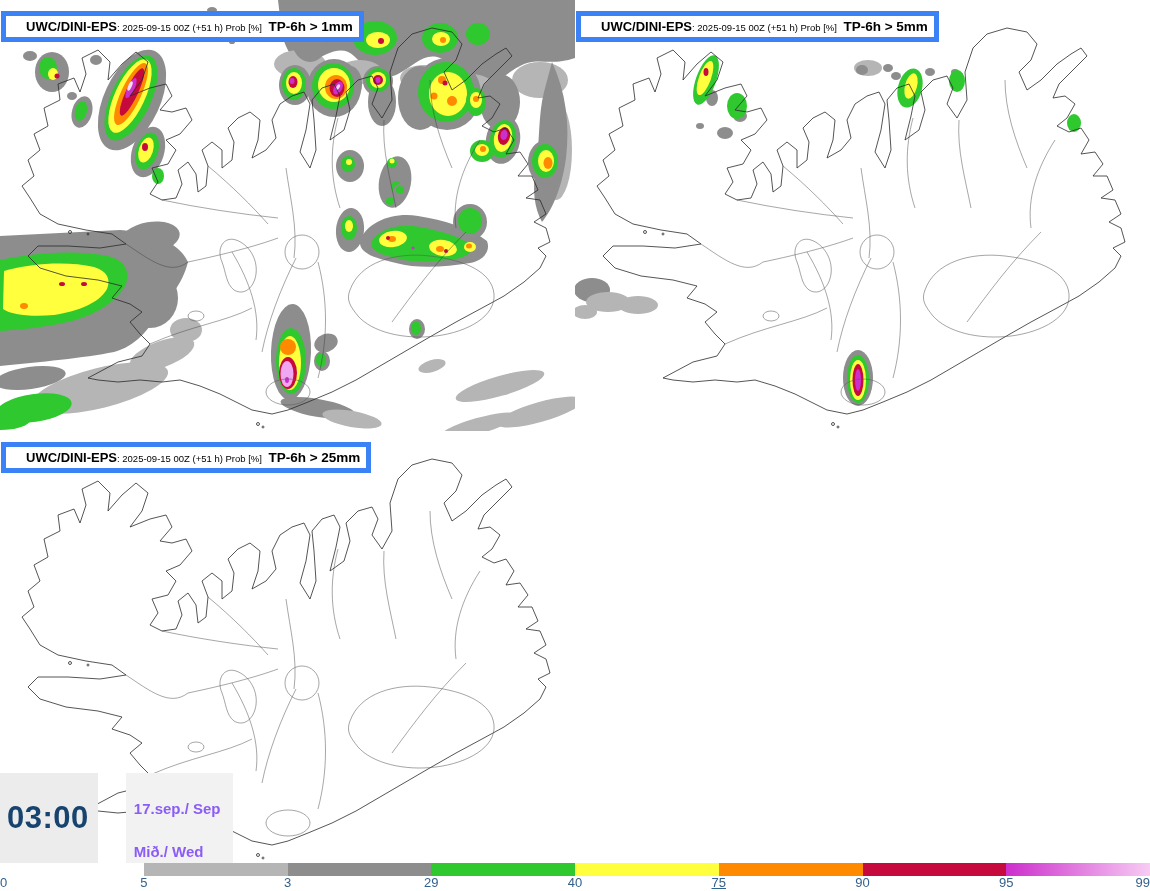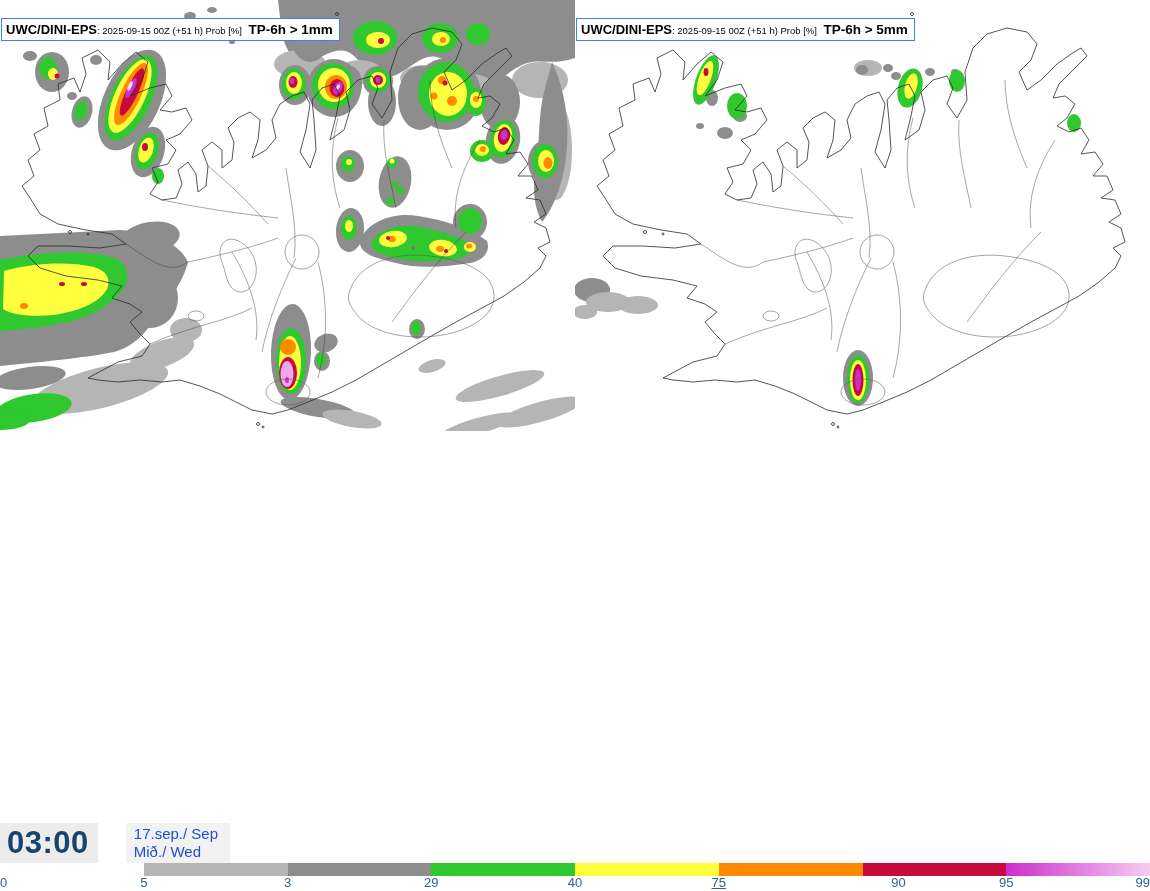--- a/index.html
+++ b/index.html
@@ -1,30 +1,30 @@
 <!DOCTYPE html>
 <html><head>
 <meta charset="utf-8">
 <style>
   html,body{margin:0;padding:0;background:#fff;}
   .app{position:relative;width:1150px;height:891px;background:#fff;overflow:hidden;
        font-family:"Liberation Sans","DejaVu Sans",sans-serif;}
   .panel{position:absolute;width:575px;height:431px;background:#fff;}
   #p1{left:0;top:0}#p2{left:575px;top:0}#p3{left:0;top:431px}#p4{left:575px;top:431px}
   .map{position:absolute;left:0;top:0;width:575px;height:431px;display:block;}
-  .phead{position:absolute;left:1px;top:18px;background:#fff;border:1px solid #3b82f6;
-         padding:1px 6px 2px 4px;white-space:nowrap;z-index:5;}
+  .phead{position:absolute;left:1px;top:11px;background:#fff;border:5px solid #3b82f6;
+         padding:1px 6px 2px 20px;white-space:nowrap;z-index:5;}
   .phead .model{font-weight:bold;font-size:13px;color:#000;}
   .phead .info{font-size:9.5px;color:#000;}
   .phead .thr{font-weight:bold;font-size:13.5px;color:#000;margin-left:2px;}
   .timebox{position:absolute;left:0;bottom:28px;display:flex;align-items:stretch;z-index:6;gap:28px;}
   .timecell{background:#ececec;padding:1px 9px 2px 7px;display:flex;align-items:center;}
   .time{font-size:31px;font-weight:bold;color:#17436f;letter-spacing:0.5px;}
   .datecell{background:#f2f2f2;padding:2px 12px 2px 8px;display:flex;flex-direction:column;justify-content:center;}
-  .dateline{font-size:15px;font-weight:normal;color:#1d4ed8;line-height:1.2;}
+  .dateline{font-size:15px;font-weight:bold;color:#8b5cf6;line-height:1.2;margin-top:25px;}
   .colorbar{position:absolute;left:0;right:0;top:863px;height:13px;display:flex;z-index:4;}
   .cb-seg{flex:1 1 12.5%;height:13px;}
   .cb-ticks{position:absolute;left:0;right:0;top:875px;height:16px;z-index:4;}
   .cb-tick{position:absolute;top:0;font-size:13px;color:#33618c;transform:translateX(-50%);}
   .cb-tick.first{transform:none;}
   .cb-tick.last{transform:translateX(-100%);}
 </style>
 </head>
 <body>
 
@@ -261,20 +261,26 @@
   </div>
 
   <div class="panel" id="p2">
     <svg class="map" viewBox="0 0 575 431">
       <use href="#blobs2"></use>
         <use href="#basemap"></use>
     </svg>
     <div class="phead"><span class="model">UWC/DINI-EPS</span><span class="info">: 2025-09-15 00Z (+51 h) Prob [%]</span> <span class="thr">TP-6h &gt; 5mm</span></div>
   </div>
 
+  <div class="panel" id="p3">
+    <svg class="map" viewBox="0 0 575 431">
+      <use href="#basemap"></use>
+    </svg>
+    <div class="phead"><span class="model">UWC/DINI-EPS</span><span class="info">: 2025-09-15 00Z (+51 h) Prob [%]</span> <span class="thr">TP-6h &gt; 25mm</span></div>
+  </div>
 
 
   <div class="timebox">
     <div class="timecell">
       <span class="time">03:00</span>
     </div>
     <div class="datecell">
       <span class="dateline">17.sep./ Sep</span>
       <span class="dateline">Mið./ Wed</span>
     </div>
@@ -290,18 +296,18 @@
       <div class="cb-seg" style="background: rgb(198, 10, 62);"></div>
       <div class="cb-seg" style="background: linear-gradient(90deg, rgb(204, 47, 204), rgb(247, 204, 243));"></div>
     </div>
   <div class="cb-ticks">
       <span class="cb-tick first" style="left: 0%;">0</span>
       <span class="cb-tick" style="left: 12.5%;">5</span>
       <span class="cb-tick" style="left: 25%;">3</span>
       <span class="cb-tick" style="left: 37.5%;">29</span>
       <span class="cb-tick" style="left: 50%;">40</span>
       <span class="cb-tick" style="left: 62.5%; text-decoration: underline;">75</span>
-      <span class="cb-tick" style="left: 75%; margin-left: 36px;">90</span>
+      <span class="cb-tick" style="left: 75%;">90</span>
       <span class="cb-tick" style="left: 87.5%;">95</span>
       <span class="cb-tick last" style="left: 100%;">99</span>
     </div>
 
 </div>
 
 </body></html>

